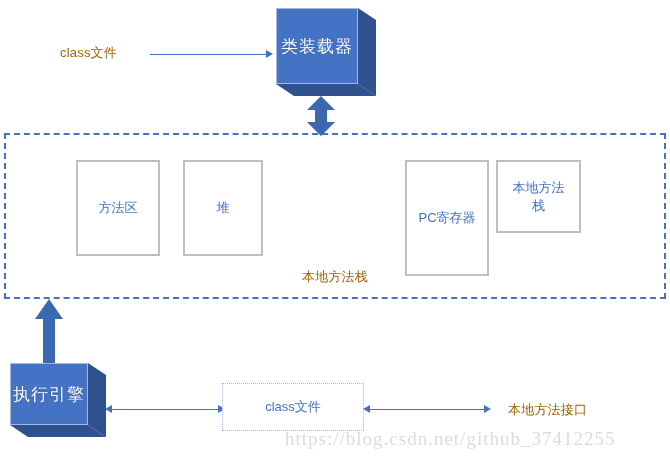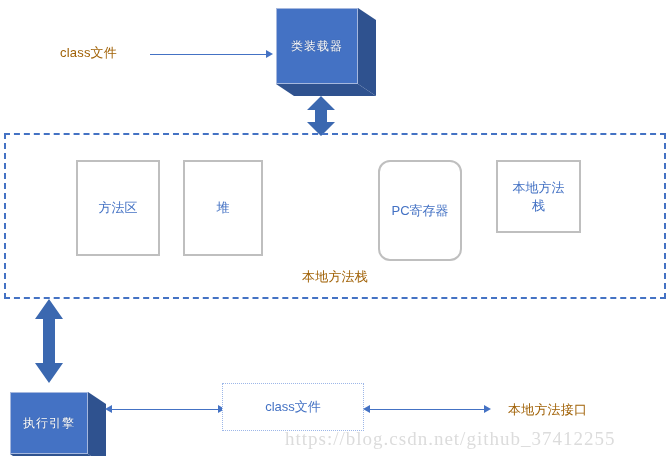--- a/index.html
+++ b/index.html
@@ -24,21 +24,21 @@
   
   .box3d{}
   .box3d .front{
     position:absolute;left:0;top:0;
     background:#4472C4;
     border:1px solid #A6B8DE;
     box-sizing:border-box;
     display:flex;align-items:center;justify-content:center;
   }
   .box3d .front span{
-    color:#ffffff;font-size:12px;letter-spacing:1px;
+    color:#ffffff;font-size:17px;letter-spacing:1px;
     text-shadow:0 0 1px rgba(0,0,0,.35);
   }
   .box3d .side,.box3d .bottom{position:absolute;background:#2F528F;}
 
   
   #rtda{
     border:2px dashed #4472C4;
     box-sizing:border-box;
     background:transparent;
   }
@@ -120,38 +120,38 @@
 
     <div class="memcell" style="position:absolute;left:70px;top:25px;width:84px;height:96px;">
       <span>方法区</span>
     </div>
 
     <div class="memcell" style="position:absolute;left:177px;top:25px;width:80px;height:96px;">
       <span>堆</span>
     </div>
 
 
-    <div class="memcell" style="position:absolute;left:372px;top:25px;width:84px;height:101px;border-radius:12px;">
+    <div class="memcell" style="position:absolute;left:399px;top:25px;width:84px;height:116px;">
       <span>PC寄存器</span>
     </div>
 
     <div class="memcell" style="position:absolute;left:490px;top:25px;width:85px;height:73px;">
       <span style="max-width:58px;display:inline-block;">本地方法栈</span>
     </div>
 
     <div id="rtda-label" class="lbl" style="position:absolute;left:0;top:134px;">本地方法栈</div>
   </div>
 
   <div class="blockarrow" style="left:34px;top:299px;width:30px;height:84px;">
     <svg width="30" height="84" viewBox="0 0 30 84">
       <polygon points="15,0 29,20 21,20 21,64 29,64 15,84 1,64 9,64 9,20 1,20" fill="#3B68B0"></polygon>
     </svg>
   </div>
 
-  <div class="box3d" style="left:10px;top:392px;width:98px;height:63px;">
+  <div class="box3d" style="left:10px;top:363px;width:98px;height:63px;">
     <div class="side" style="left:78px;top:0px;background:transparent;">
       <svg width="18" height="74" style="position:absolute;left:0;top:0;">
         <polygon points="0,0 18,12 18,74 0,62" fill="#2F528F"></polygon>
       </svg>
     </div>
     <div class="bottom" style="left:0px;top:50px;background:transparent;">
       <svg width="96" height="24" style="position:absolute;left:0;top:0;">
         <polygon points="0,12 78,12 96,24 18,24" fill="#2F528F"></polygon>
       </svg>
     </div>

